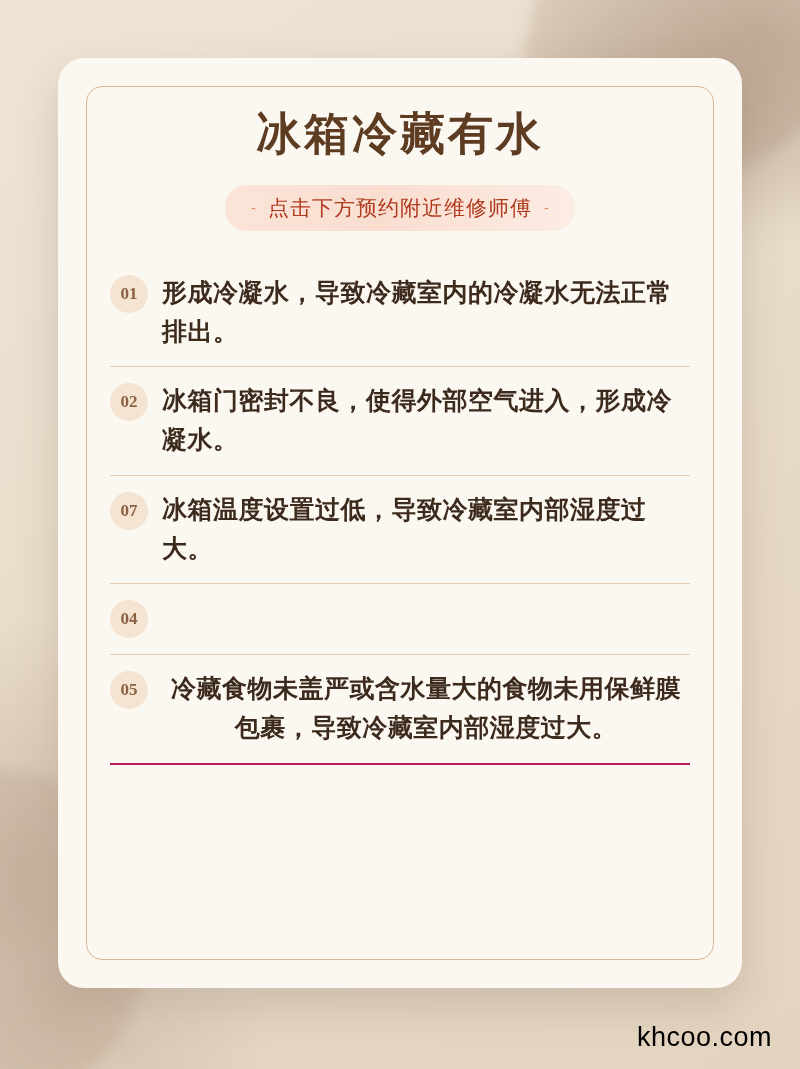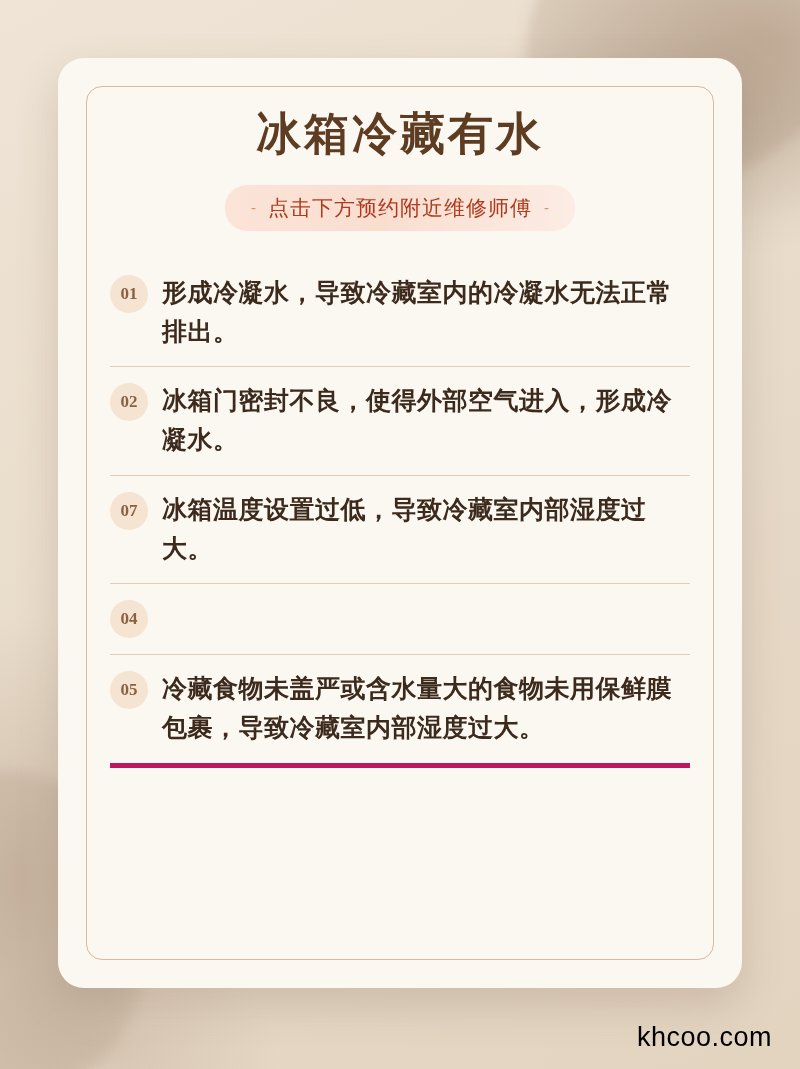--- a/index.html
+++ b/index.html
@@ -124,21 +124,22 @@
     margin-top: 28px;
   }
   .item {
     display: flex;
     align-items: flex-start;
     gap: 14px;
     padding: 14px 0 16px 0;
     border-bottom: 1px solid #e3cdb6;
   }
   .item:last-child {
-    border-bottom: 5px solid #be185d;
+    border-bottom: 2px solid #be185d;
+    text-align: center;
   }
   .badge {
     flex: 0 0 auto;
     width: 38px;
     height: 38px;
     border-radius: 50%;
     background: #f5e4d2;
     color: #8a6243;
     font-family: "Liberation Serif", "DejaVu Serif", serif;
     font-size: 17px;

